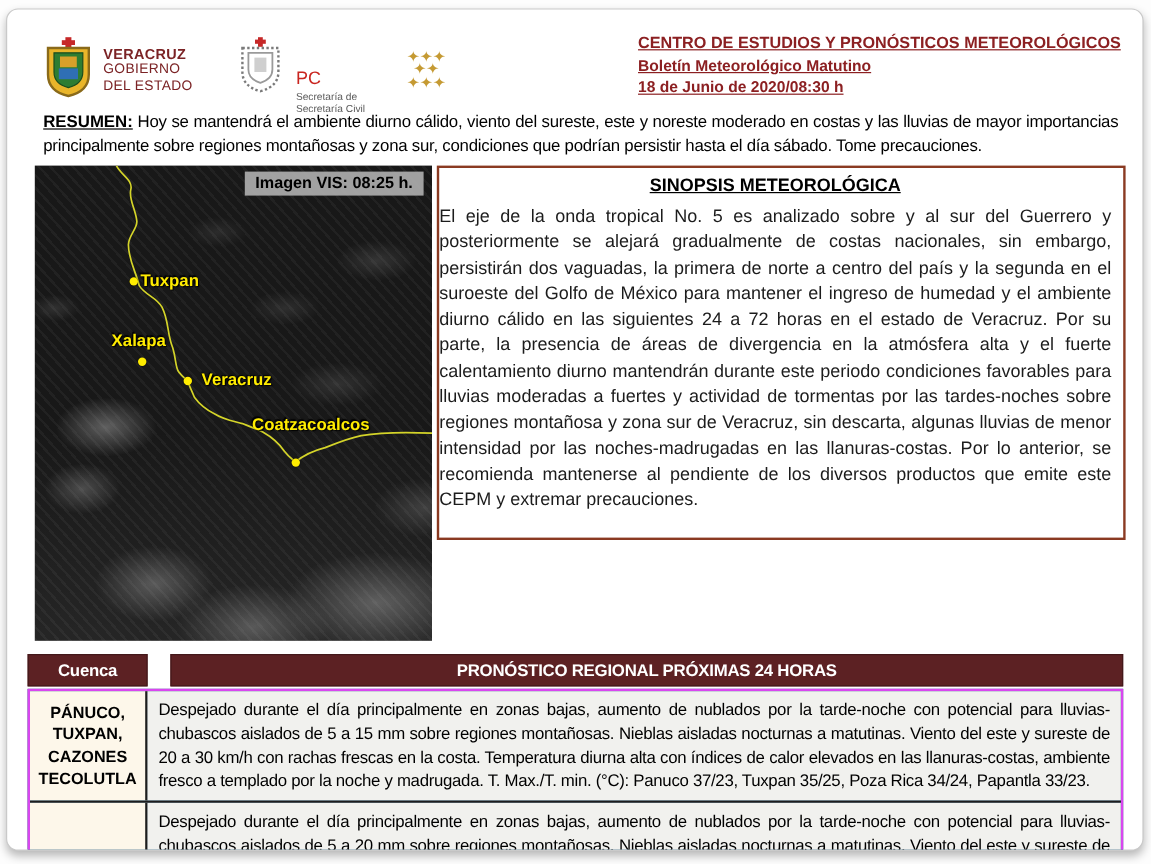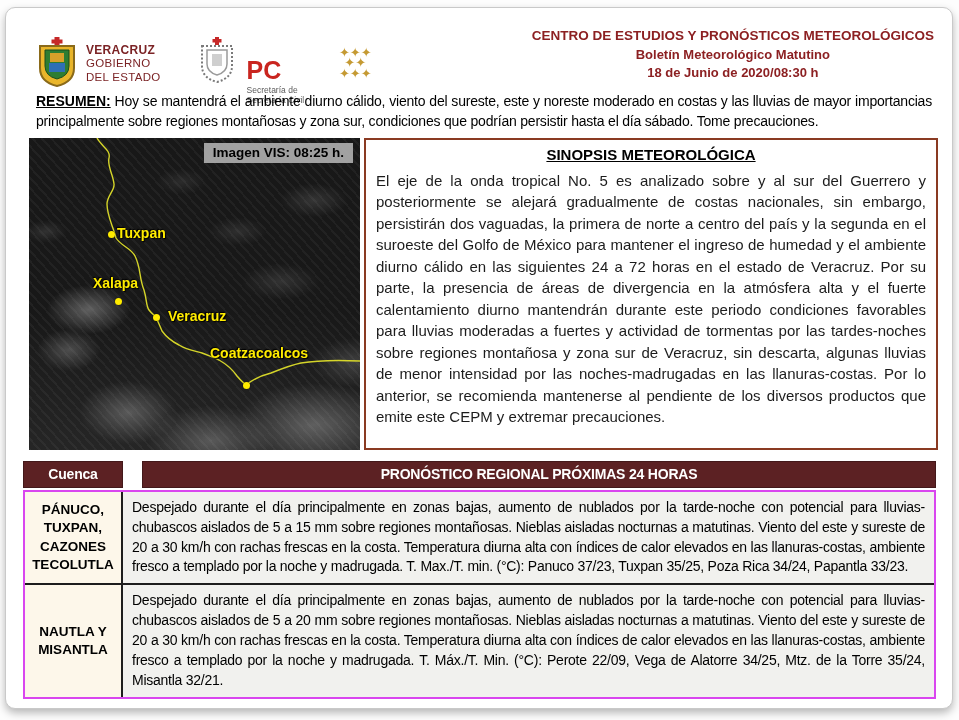--- a/index.html
+++ b/index.html
@@ -10,42 +10,42 @@
     box-shadow:0 4px 8px rgba(0,0,0,.28);
     overflow:hidden; padding-top:10px;
   }
 
   
   .header { display:flex; align-items:flex-start; padding:4px 18px 0 30px; height:66px; }
   .logos { display:flex; align-items:center; gap:34px; }
   .logo-group { display:flex; align-items:center; gap:8px; }
   .gov-text { color:#7b2325; font-size:11.5px; line-height:1.15; letter-spacing:.3px; }
   .gov-text .l1 { font-weight:bold; font-size:12px; }
-  .pc-abbr { color:#c9251f; font-weight:bold; font-size:25px; line-height:1;margin-top:36px; }
+  .pc-abbr { color:#c9251f; font-weight:normal; font-size:15px; line-height:1;margin-top:36px; }
   .pc-sub { color:#5a5a5a; font-size:8.5px; line-height:1.2; margin-top:2px; }
   .brand-text { color:#7b2325; font-weight:bold; font-size:15px; line-height:.95; letter-spacing:.5px; }
   .brand-tag { color:#8a6d4a; font-size:6.5px; letter-spacing:.6px; margin-top:4px; }
   .brand-pattern { color:#c59a33; font-size:13px; line-height:.8; text-align:center; width:34px; }
-  .header-right { margin-left:auto; text-align:center; color:#8c2022; font-weight:bold; padding-top:6px; }
+  .header-right { margin-left:auto; text-align:left; color:#8c2022; font-weight:bold; padding-top:6px;text-decoration:underline; }
   .header-right .t1 { font-size:13.5px; margin-bottom:4px; }
   .header-right .t2 { font-size:13px; margin-bottom:3px; }
   .header-right .t3 { font-size:13px; }
 
   
   .resumen {
     padding:8px 20px 0 30px; font-size:14px; line-height:1.42;
     text-align:justify; color:#000; letter-spacing:-0.2px;
   }
   .resumen b.lbl { text-decoration:underline; letter-spacing:0; }
 
   
   .main { display:flex; padding:6px 14px 0 23px; gap:4px; }
 
   .sat {
-    position:relative; width:331px; height:312px; flex:none; overflow:hidden;
+    position:relative; width:331px; height:396px; flex:none; overflow:hidden;
     background:
       linear-gradient(to bottom, rgba(255,255,255,0) 55%, rgba(255,255,255,.06)),
       radial-gradient(60px 35px at 18% 55%, rgba(210,210,210,.38), transparent 70%),
       radial-gradient(45px 30px at 12% 68%, rgba(190,190,190,.30), transparent 70%),
       radial-gradient(70px 45px at 30% 88%, rgba(200,200,200,.33), transparent 70%),
       radial-gradient(90px 50px at 55% 97%, rgba(195,195,195,.32), transparent 70%),
       radial-gradient(110px 60px at 86% 92%, rgba(190,190,190,.38), transparent 70%),
       radial-gradient(60px 35px at 98% 72%, rgba(165,165,165,.25), transparent 70%),
       radial-gradient(55px 26px at 76% 46%, rgba(155,155,155,.20), transparent 70%),
       radial-gradient(42px 20px at 63% 30%, rgba(150,150,150,.18), transparent 70%),
@@ -60,21 +60,21 @@
     color:#000; font-weight:bold; font-size:13.5px; padding:2px 9px 3px;
   }
   .coastline { position:absolute; left:0; top:0; }
   .city { position:absolute; color:#ffec00; font-weight:bold; font-size:14px;
           text-shadow:1px 1px 1px #000, -1px -1px 1px #000; white-space:nowrap; }
   .dot { position:absolute; width:7px; height:7px; border-radius:50%; background:#ffec00;
          box-shadow:0 0 1px #000; }
 
   .sinopsis {
     flex:1; border:2px solid #8a3a22; background:#fff;
-    padding:6px 10px 6px 10px; height:312px;
+    padding:6px 10px 6px 0; height:312px;
   }
   .sinopsis-title { text-align:center; font-weight:bold; font-size:15px;
     text-decoration:underline; color:#000; margin-bottom:7px; }
   .sinopsis-body { font-size:15px; line-height:1.435; text-align:justify; color:#1c1c1c; }
 
   
   .ftable { margin:11px 16px 0 17px; }
   .thead { display:grid; grid-template-columns:100px 1fr; gap:19px; margin-bottom:2px; }
   .th {
     background:#5c2123; color:#fff; font-weight:bold; text-align:center;

